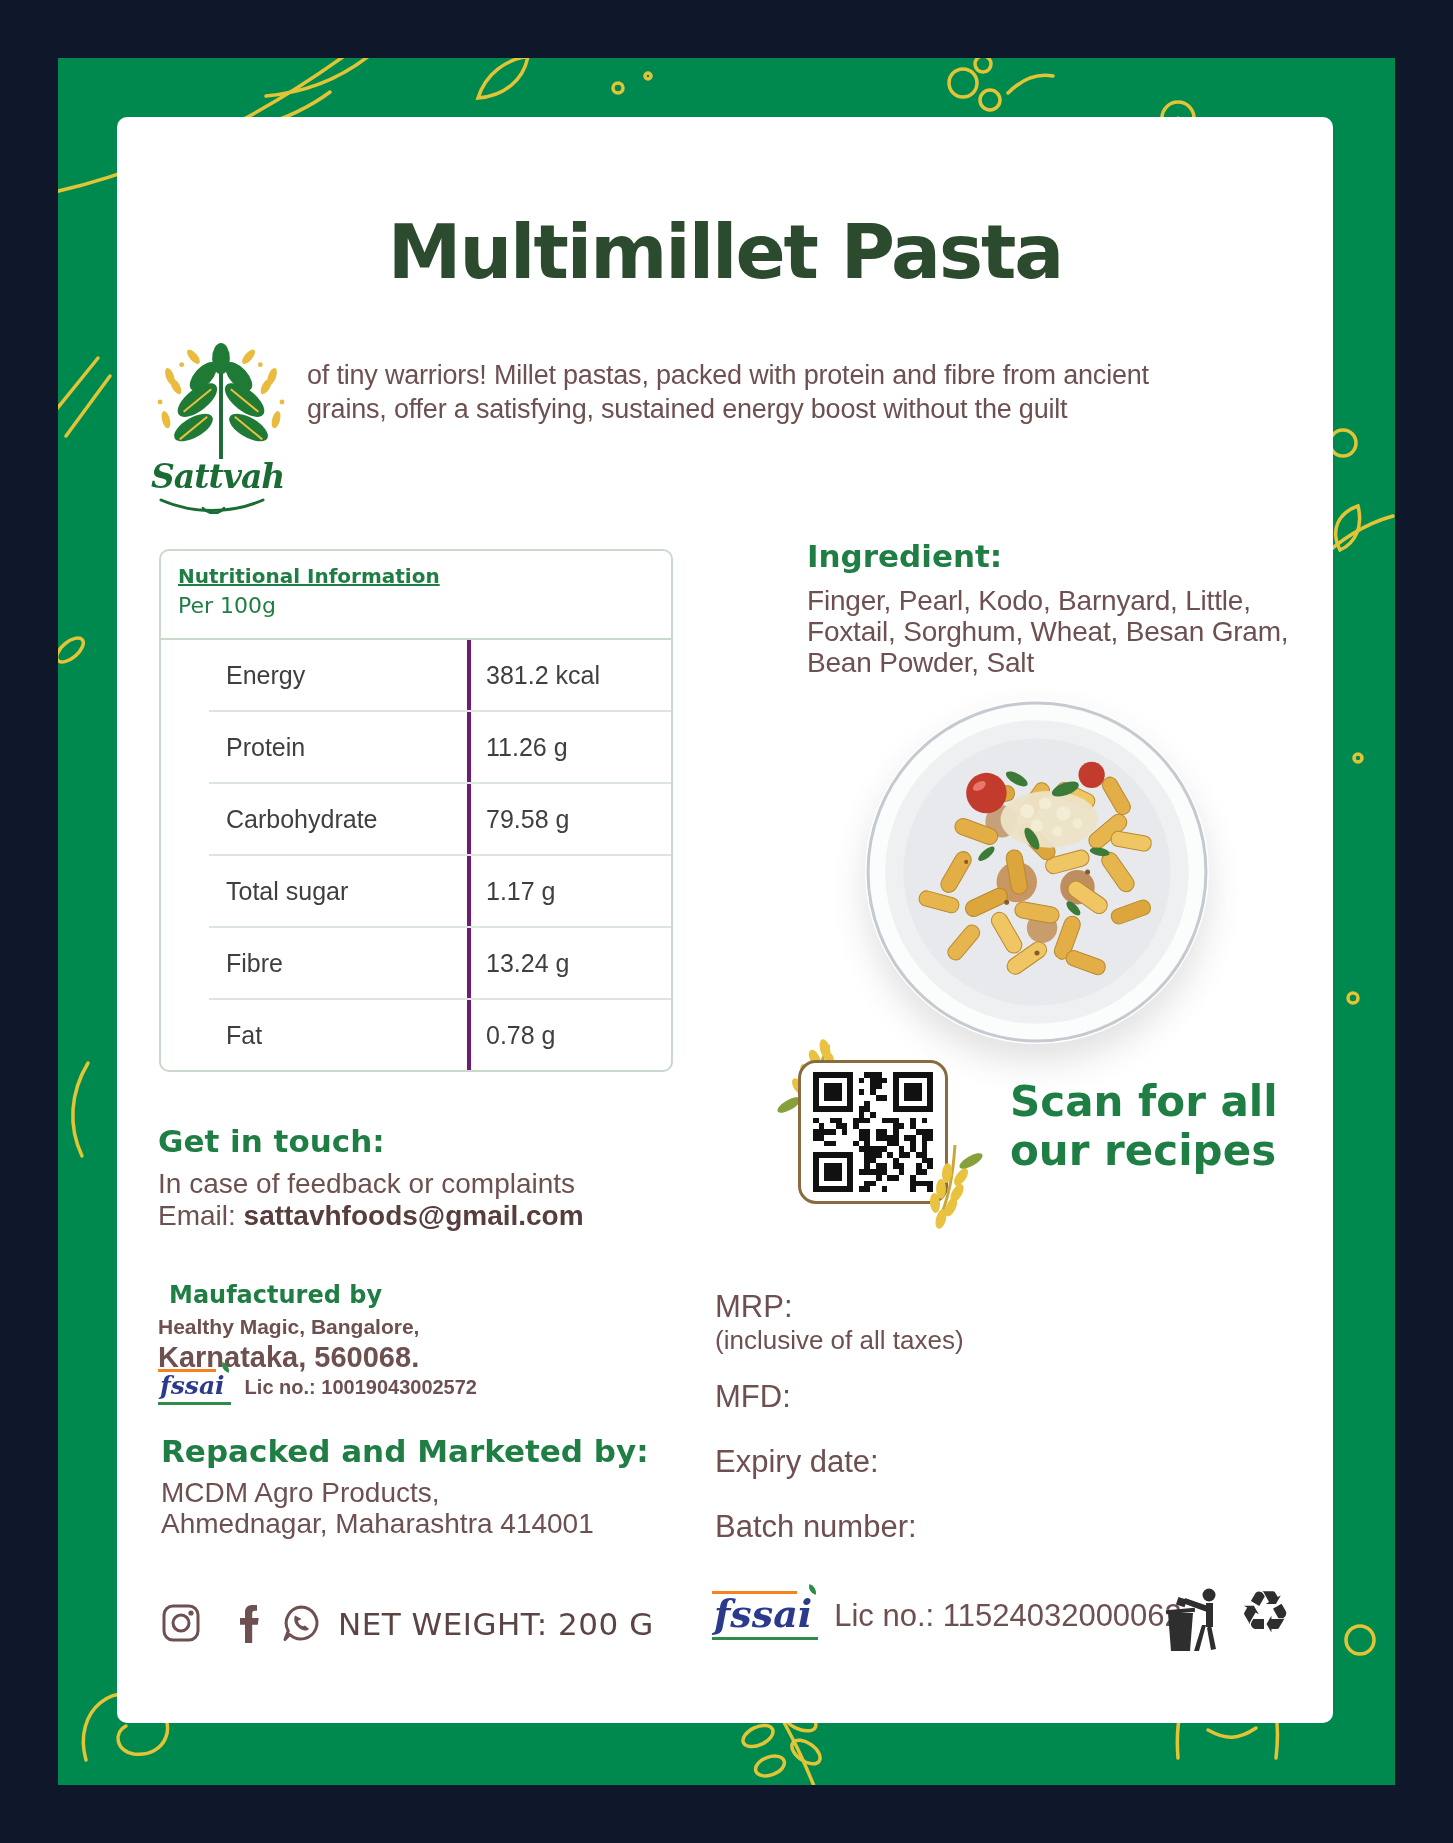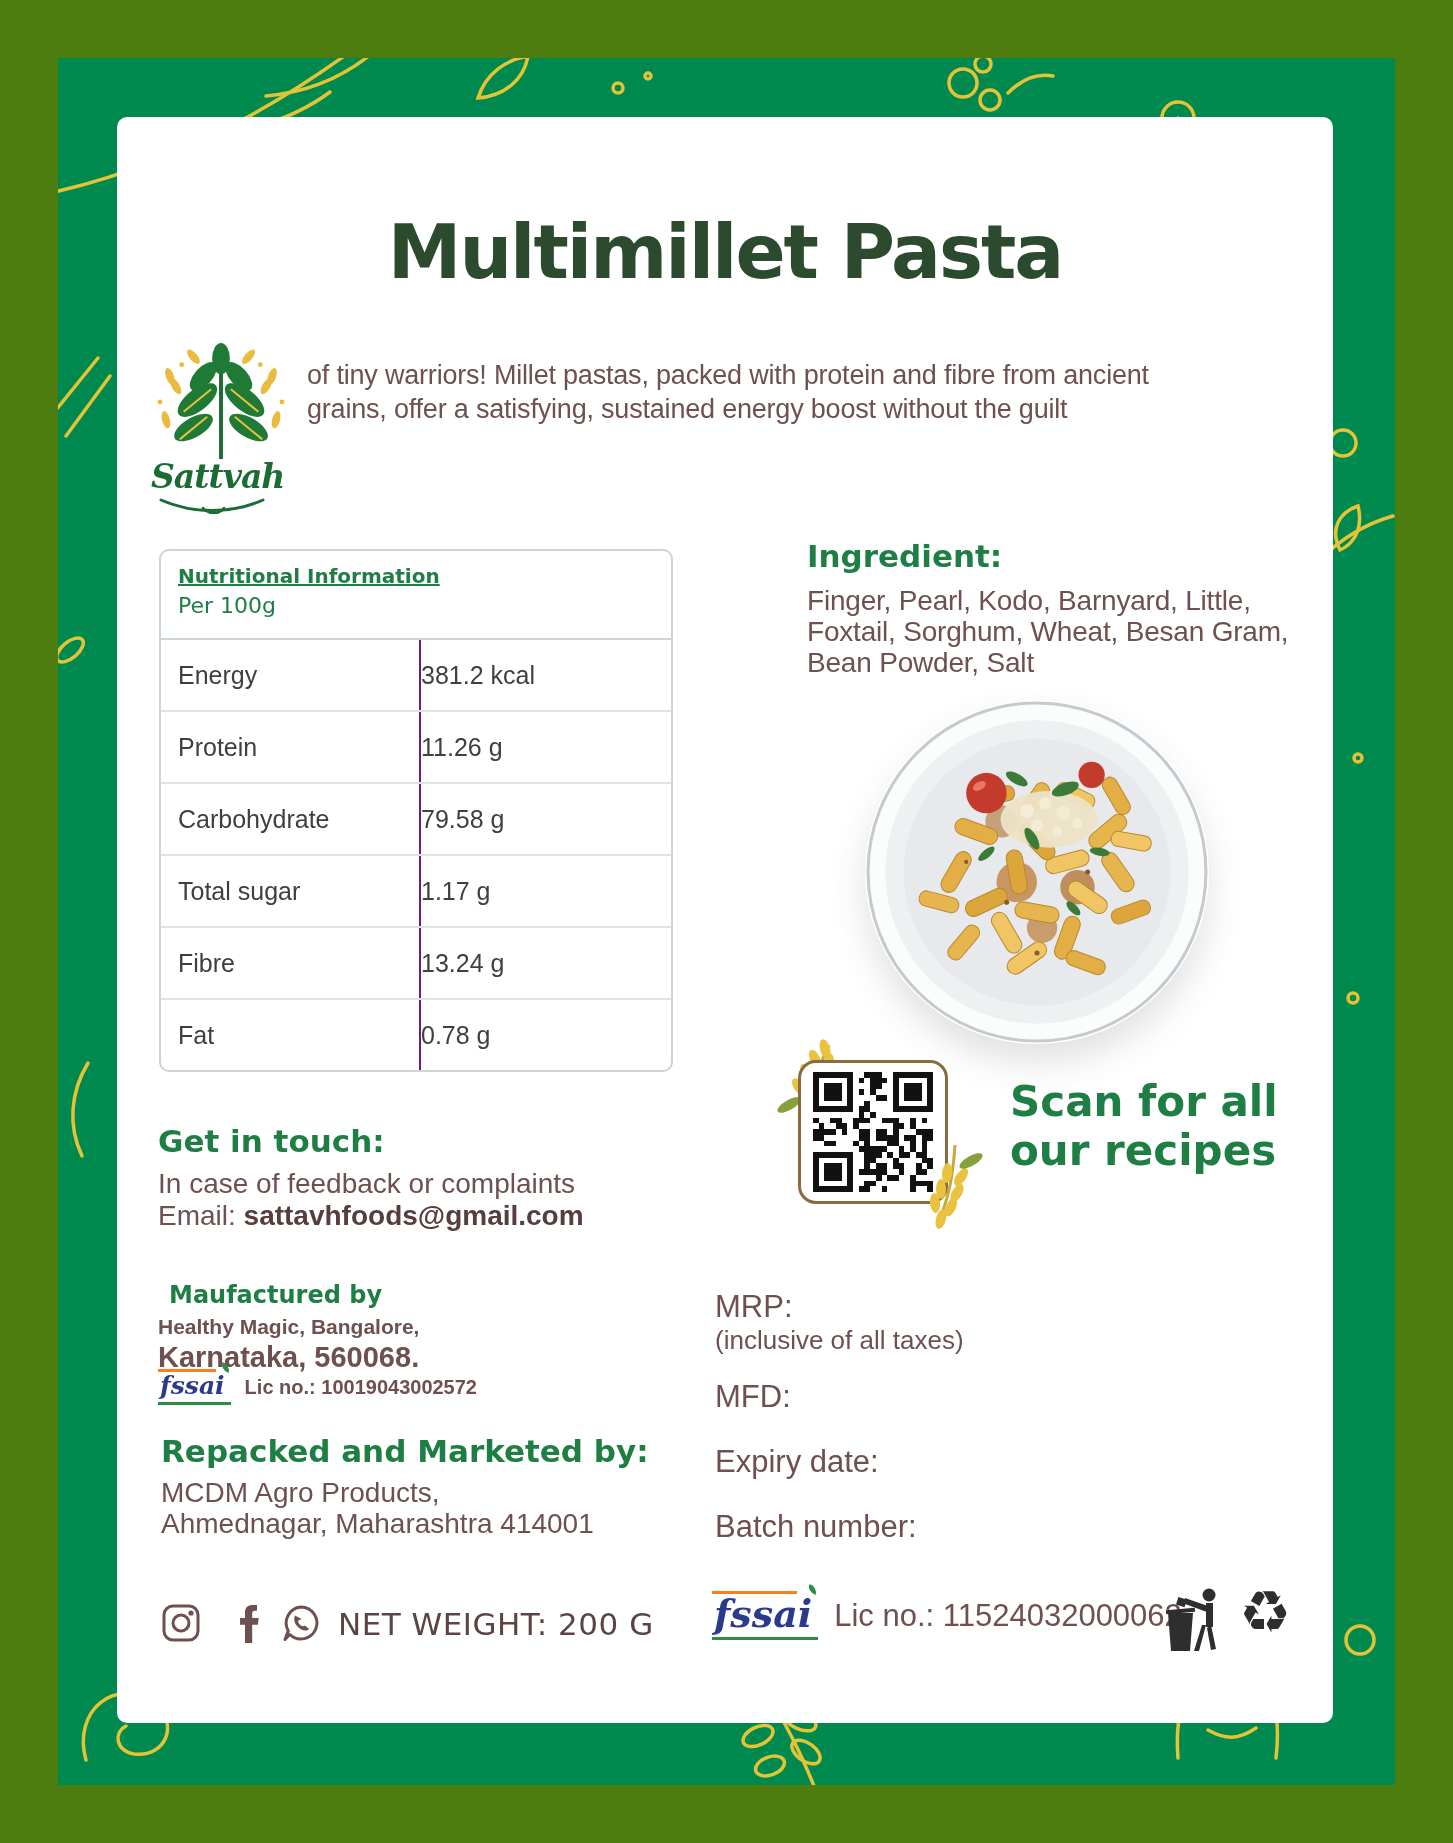--- a/index.html
+++ b/index.html
@@ -1,16 +1,16 @@
 <!DOCTYPE html>
 <html><head>
 <meta charset="utf-8">
 <style>
   html,body{margin:0;padding:0;background:#ffffff;}
-  .page{position:relative;width:1453px;height:1843px;background:#4d7c0f;overflow:hidden;
+  .page{position:relative;width:1453px;height:1843px;background:#0f172a;overflow:hidden;
         font-family:"DejaVu Sans",sans-serif;}
   .a{position:absolute;}
   
   .frame{position:absolute;left:58px;top:58px;width:1337px;height:1727px;background:#00894e;overflow:hidden;}
   .doodles{position:absolute;left:0;top:0;}
   
   .panel{position:absolute;left:117px;top:117px;width:1216px;height:1606px;background:#fff;
          border-radius:10px;overflow:hidden;}
   .title{left:0;right:0;top:92px;text-align:center;font-weight:bold;font-size:74px;
          letter-spacing:-2px;color:#2c4a2e;}
@@ -23,24 +23,24 @@
   .brand-name{font-family:"DejaVu Serif",serif;font-style:italic;font-weight:bold;
               font-size:33px;color:#1b6b34;margin-top:-8px;letter-spacing:-1px;}
   
   .intro{left:190px;top:241px;font-size:27px;line-height:34px;letter-spacing:-0.2px;}
   
   .table{left:42px;top:432px;width:514px;border:2px solid #ccd8cc;border-radius:10px;
          background:#fff;box-sizing:border-box;}
   .table-head{height:74px;border-bottom:2px solid #ccd8cc;padding:13px 0 0 17px;}
   .t-title{font-size:20px;font-weight:bold;color:#1f7e44;text-decoration:underline;}
   .t-sub{font-size:22px;color:#1f7e44;margin-top:5px;}
-  .t-row{display:flex;height:70px;font-family:"Liberation Sans",sans-serif;font-size:25px;color:#3f3f3f;}
+  .t-row{display:flex;height:70px;font-family:"Liberation Sans",sans-serif;font-size:25px;color:#3f3f3f;margin-left:48px;}
   .t-row + .t-row{border-top:2px solid #dde6dd;}
   .t-label{width:258px;padding-left:17px;display:flex;align-items:center;box-sizing:border-box;}
-  .t-value{flex:1;border-left:2px solid #701a75;display:flex;align-items:center;}
+  .t-value{flex:1;border-left:4px solid #701a75;padding-left:15px;display:flex;align-items:center;}
   
   .ingr-title{left:690px;top:421px;font-size:31px;}
   .ingr{left:690px;top:468px;font-size:28px;line-height:31px;letter-spacing:-0.2px;}
   
   .bowl{left:748px;top:583px;width:344px;height:344px;border-radius:50%;
         box-shadow:0 18px 34px rgba(70,70,70,.16);}
   
   .qr{left:681px;top:943px;width:150px;height:144px;border:3px solid #8a6a3f;border-radius:18px;
       background:#fff;padding:9px;box-sizing:border-box;}
   .qr svg{width:100%;height:100%;}

